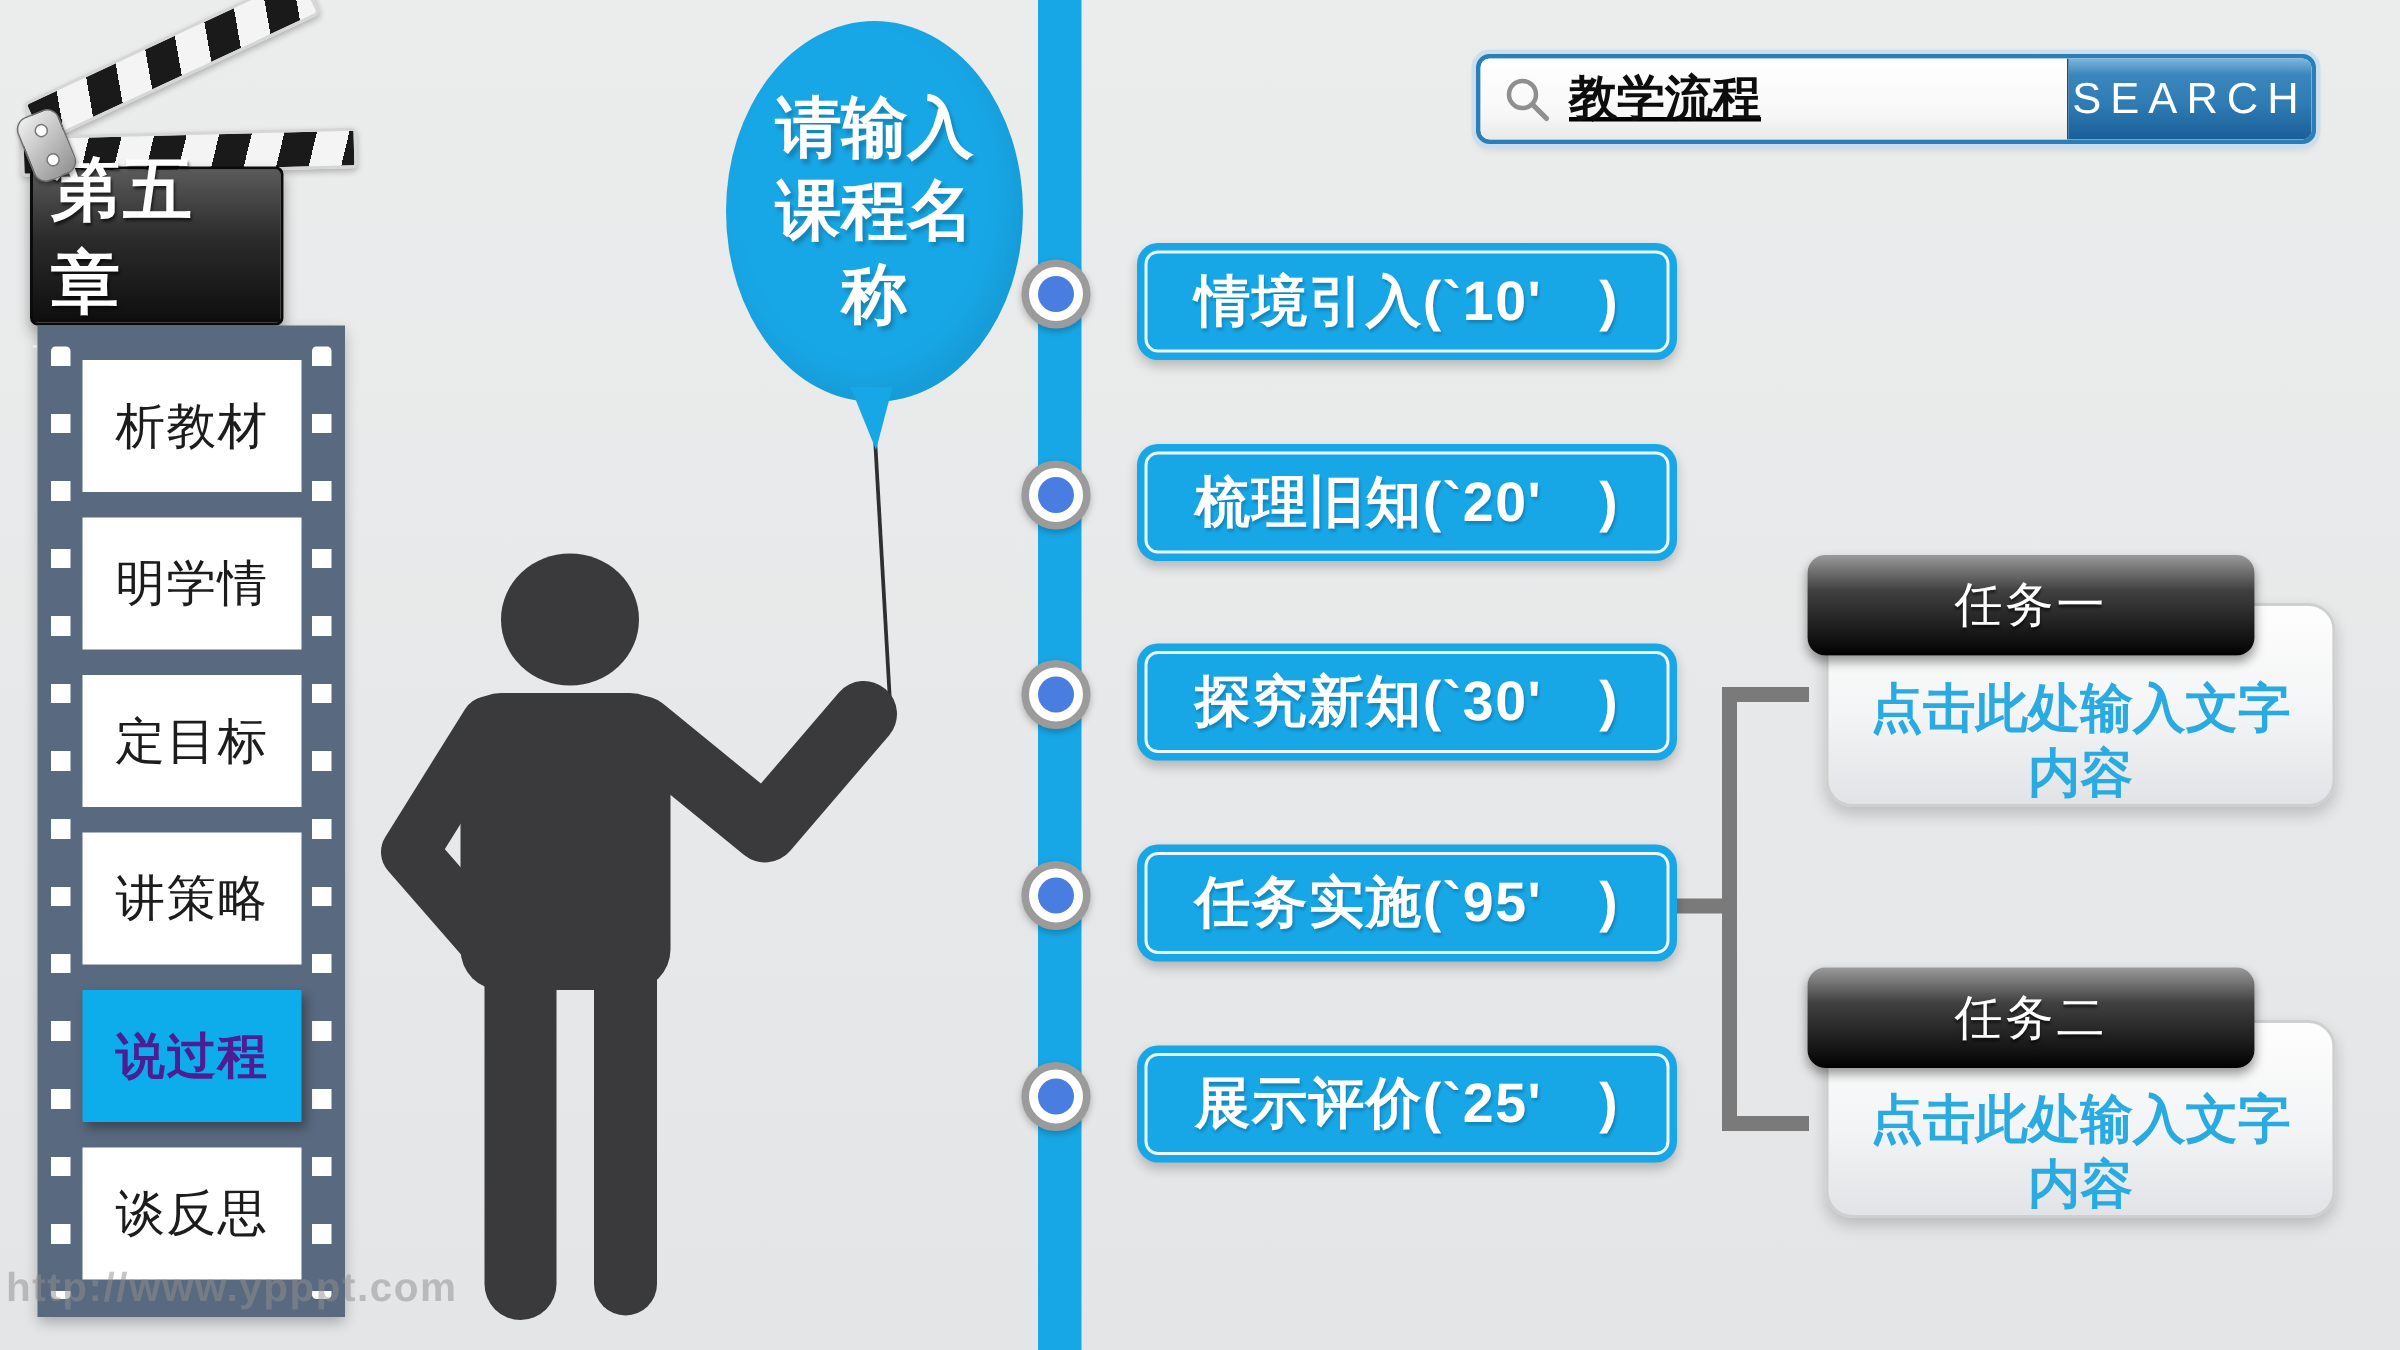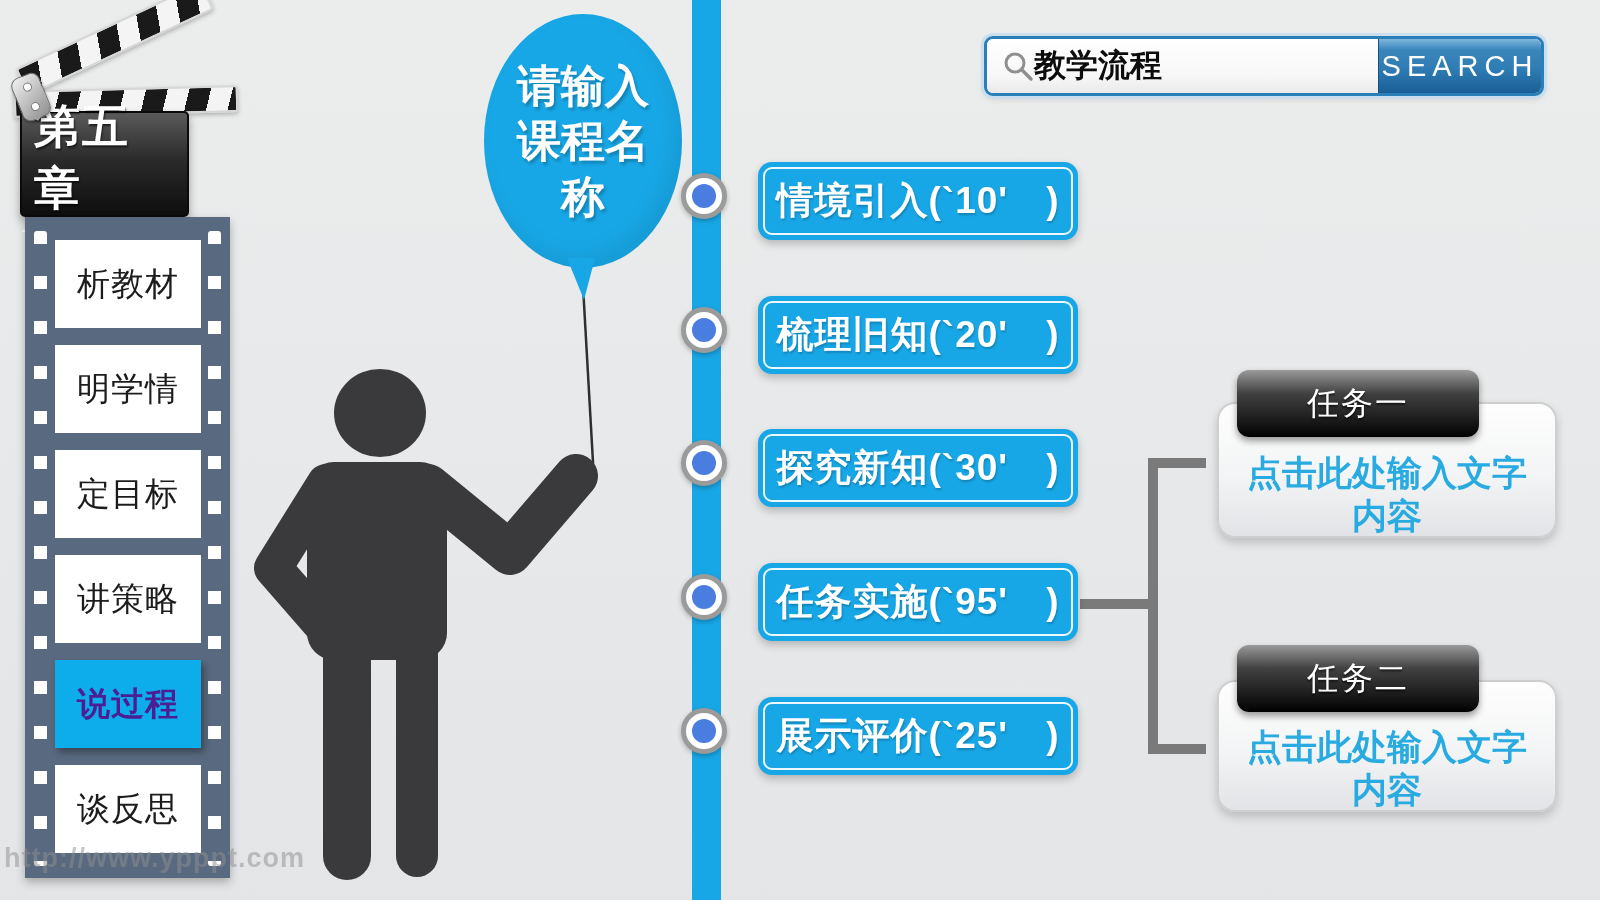--- a/index.html
+++ b/index.html
@@ -54,48 +54,48 @@
     line-height:1.26; text-shadow:2px 3px 3px rgba(0,0,0,.22); }
   .balloon-tail { position:absolute; left:567px; top:258px; width:0; height:0; z-index:4;
     border-left:17px solid transparent; border-right:11px solid transparent; border-top:42px solid #18a7e6; }
   .person-svg { position:absolute; left:240px; top:280px; z-index:2; }
 
   
   .tnode { position:absolute; left:681px; width:46px; height:46px; background:#fff;
     border:5px solid #9b9b9b; border-radius:50%; display:flex; align-items:center; justify-content:center;
     box-shadow:0 2px 5px rgba(0,0,0,.25); z-index:5; }
   .tnode-dot { width:24px; height:24px; border-radius:50%; background:#4a7de0; }
-  .tbox { position:absolute; left:758px; width:320px; height:78px; background:#17a6e6;
+  .tbox { position:absolute; left:758px; width:360px; height:78px; background:#17a6e6;
     border-radius:14px; box-shadow:0 4px 8px rgba(0,0,0,.22); z-index:5; }
   .tbox-inner { position:absolute; inset:5px; border:2px solid rgba(255,255,255,.92); border-radius:9px;
     display:flex; align-items:center; justify-content:center; }
   .tbox-label { color:#fff; font-size:37px; font-weight:bold; white-space:pre; letter-spacing:1px;
     text-shadow:1px 2px 2px rgba(0,0,0,.2); }
 
   
   .conn { position:absolute; background:#7a7a7a; z-index:1; }
 
   
   .task-body { position:absolute; left:1217px; width:340px;
     background:linear-gradient(180deg,#fefefe 0%,#f3f4f5 55%,#e2e3e6 100%);
     border:2px solid #cfcfcf; border-radius:18px; box-shadow:0 5px 10px rgba(0,0,0,.18); z-index:2; }
   .task-body-text { width:300px; margin:0 auto; text-align:center; color:#29abe2;
     font-size:35px; font-weight:bold; line-height:1.22; }
-  .task-header { position:absolute; left:1237px; width:242px; height:67px;
+  .task-header { position:absolute; left:1205px; width:298px; height:67px;
     background:linear-gradient(180deg,#9a9a9a 0%,#414141 35%,#111 85%,#000 100%);
     border-radius:12px; box-shadow:0 4px 7px rgba(0,0,0,.4);
     display:flex; align-items:center; justify-content:center; z-index:3; }
   .task-header-label { color:#fff; font-size:32px; letter-spacing:2px; text-shadow:0 2px 2px rgba(0,0,0,.6); }
 
   
   .search { position:absolute; left:984px; top:36px; width:560px; height:60px; display:flex;
     border:3px solid #2a7fb8; border-radius:9px; overflow:hidden; background:#fff;
     box-shadow:0 0 0 3px rgba(200,222,238,.9), 0 3px 6px rgba(0,0,0,.12); z-index:6; }
-  .search-field { flex:1; display:flex; align-items:center; padding-left:15px;
-    background:linear-gradient(180deg,#ffffff 0%,#f7f7f7 70%,#e9e9e9 100%); }
+  .search-field { flex:1; display:flex; align-items:center; gap:12px; padding-left:15px;
+    background:linear-gradient(180deg,#ffffff 0%,#f7f7f7 70%,#e9e9e9 100%);text-decoration:underline; }
   .search-query { font-size:32px; font-weight:bold; color:#0d0d0d; }
   .search-button { width:163px; display:flex; align-items:center; justify-content:center;
     background:linear-gradient(180deg,#7db6dc 0%,#3a86bc 20%,#2f7cb4 55%,#1a5e97 100%);
     border-left:1px solid #15517f; color:#fff; font-size:29px; letter-spacing:6px;text-align:right; }
 
   
   .watermark { position:absolute; left:4px; top:843px; font-size:27px; font-weight:bold;
     color:#8f8f8f; opacity:.5; letter-spacing:1px; z-index:9; }
 </style>
 </head>

